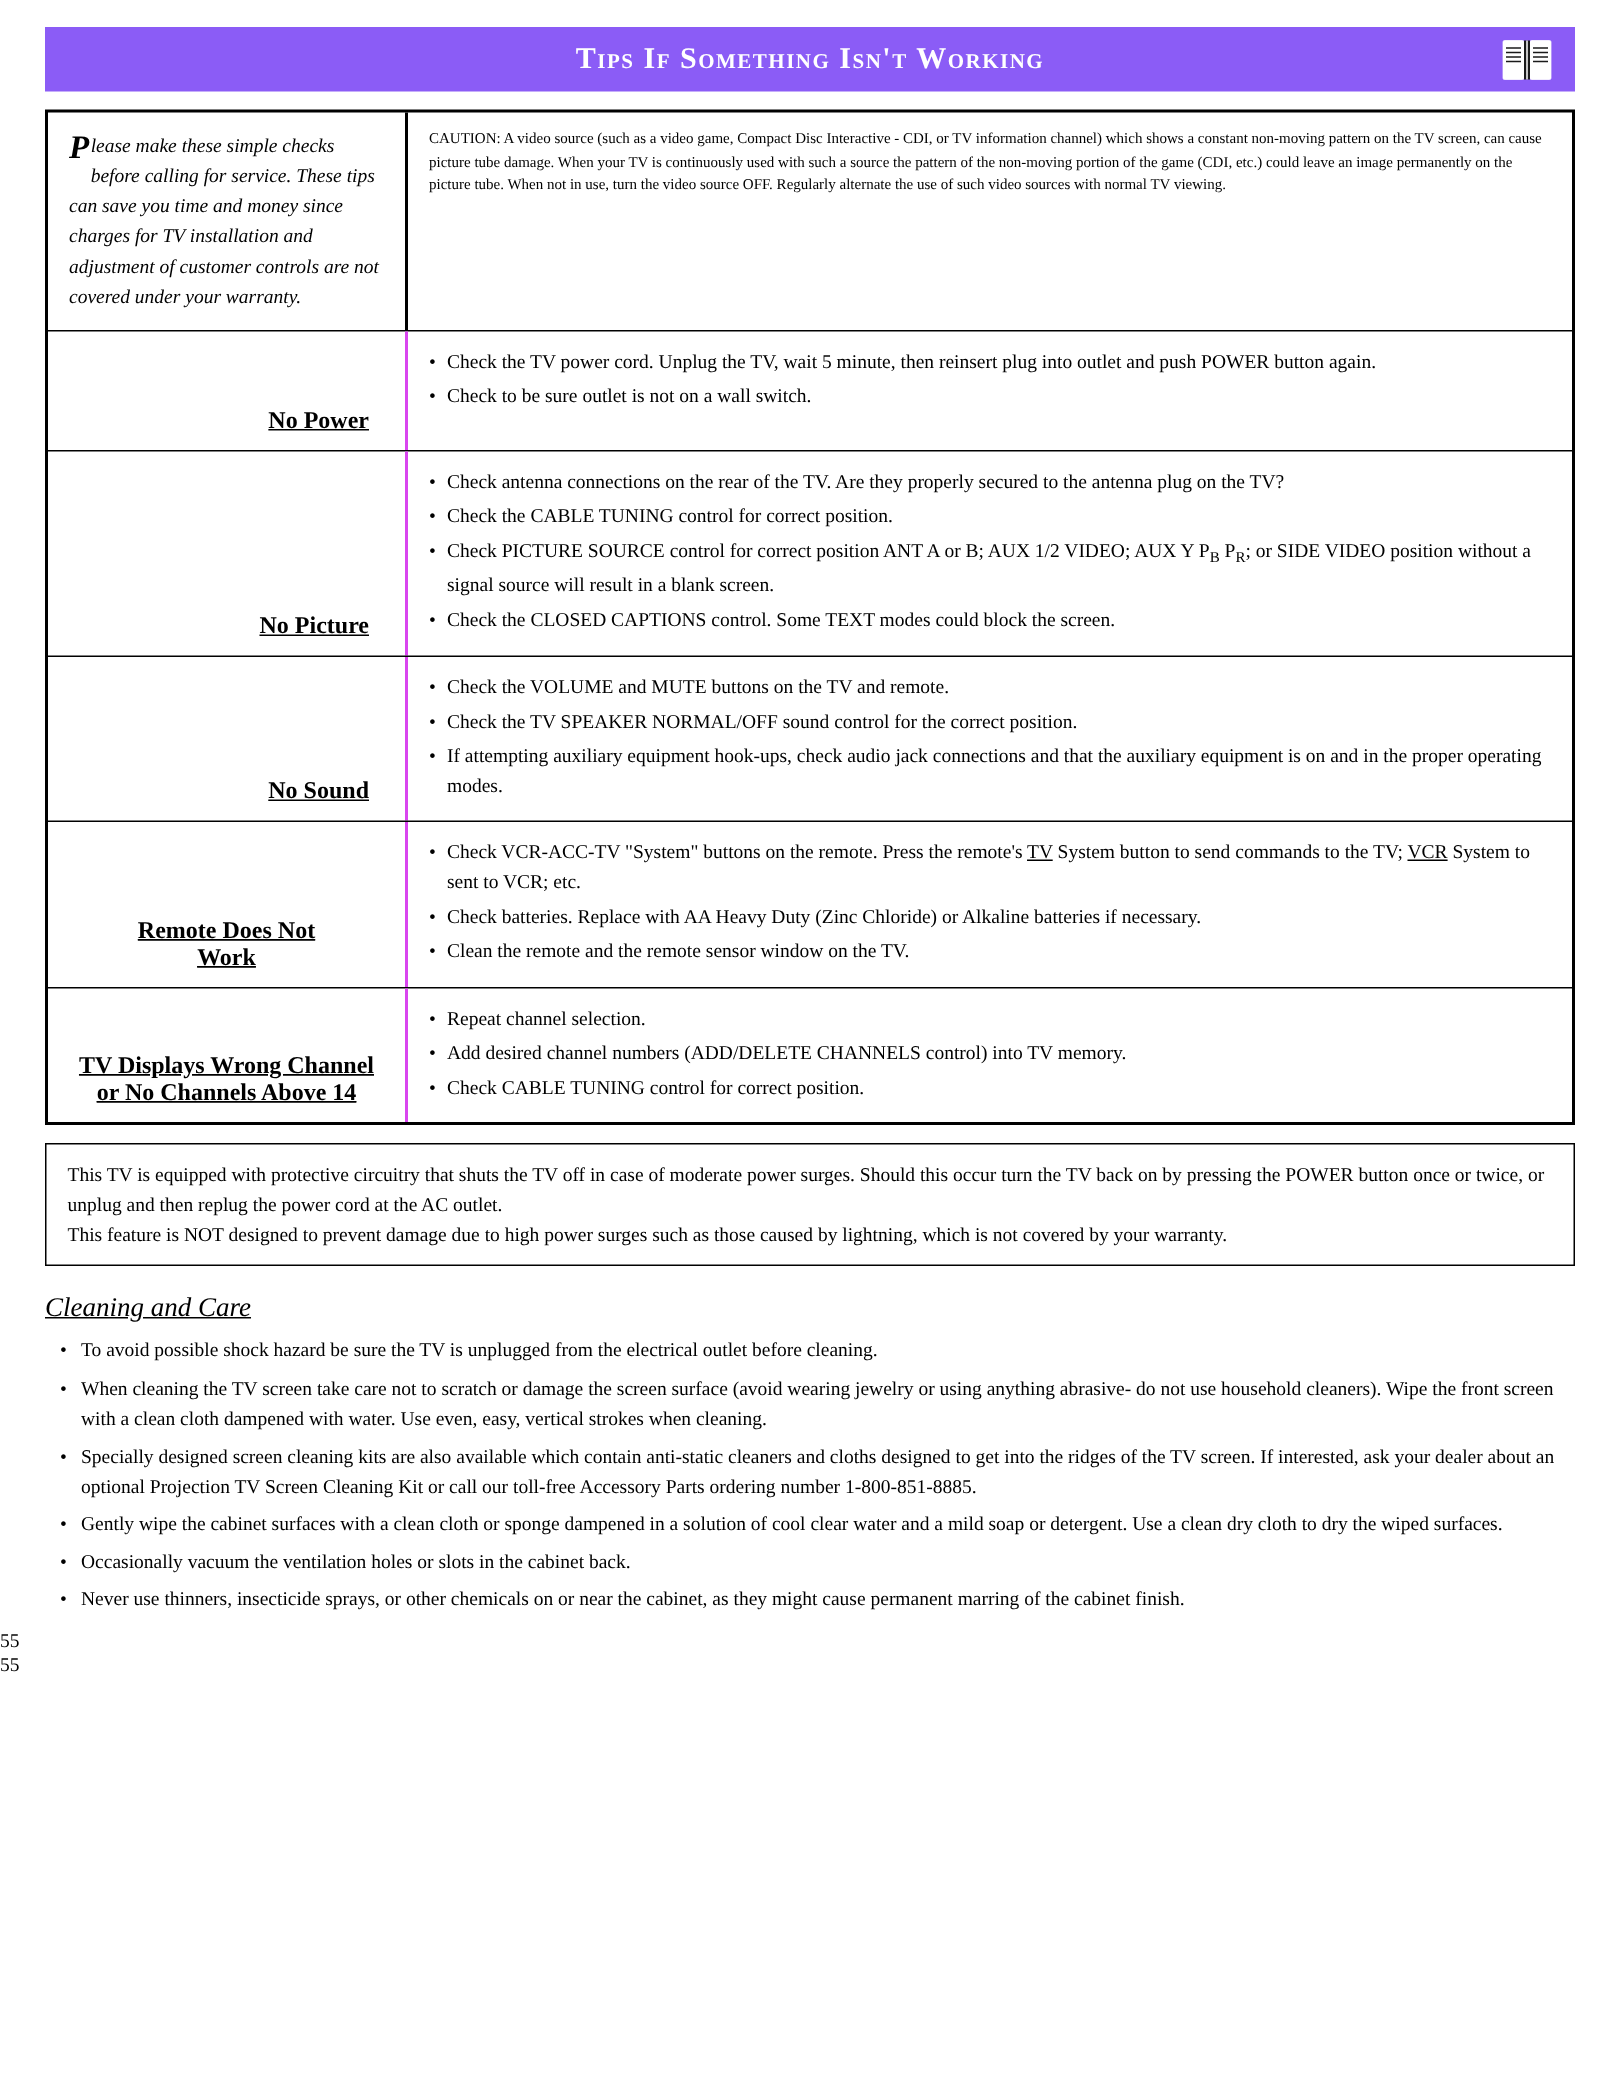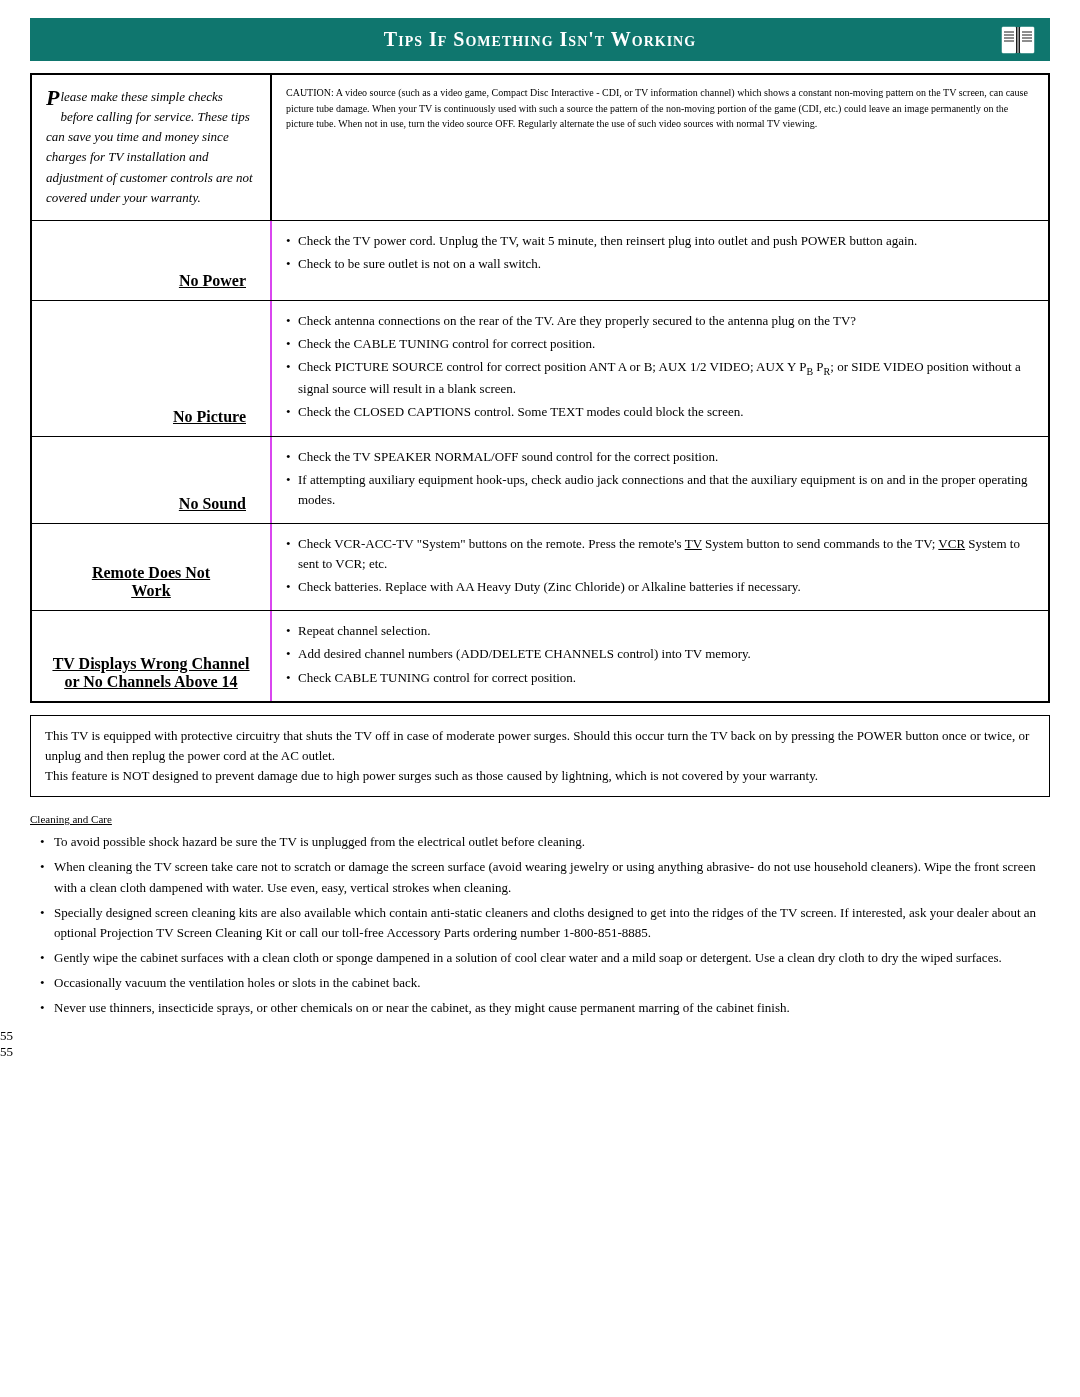--- a/index.html
+++ b/index.html
@@ -8,21 +8,21 @@
       font-family: Times New Roman, Times, serif;
       font-size: 13.5px;
       color: #000;
       width: 1080px;
       min-height: 1397px;
       padding: 0;
     }
 
     
     .page-header {
-      background: #0f766e;
+      background: #8b5cf6;
       color: #ffffff;
       text-align: center;
       padding: 10px 20px;
       display: flex;
       align-items: center;
       justify-content: center;
       position: relative;
       margin: 18px 30px 0 30px;
     }
     .page-header h1 {
@@ -131,22 +131,23 @@
 
     
     .cleaning-section {
       margin: 14px 30px 10px 30px;
       font-size: 13px;
       line-height: 1.55;
     }
 
     .cleaning-section .section-title {
       text-decoration: underline;
-      font-size: 11px;
+      font-size: 18px;
       margin-bottom: 4px;
+      font-style: italic;
     }
 
     .cleaning-section ul {
       list-style: none;
       padding-left: 10px;
     }
 
     .cleaning-section ul li {
       padding-left: 14px;
       position: relative;
@@ -240,34 +241,36 @@
       </ul>
     </div>
   </div>
 
   <div class="tips-row">
     <div class="tips-label">
       <span class="tips-label-text">No Sound</span>
     </div>
     <div class="tips-details">
       <ul>
+        <li>Check the VOLUME and MUTE buttons on the TV and remote.</li>
         <li>Check the TV SPEAKER NORMAL/OFF sound control for the correct position.</li>
         <li>If attempting auxiliary equipment hook-ups, check audio jack connections and that the auxiliary equipment is on and in the proper operating modes.</li>
       </ul>
     </div>
   </div>
 
   <div class="tips-row">
     <div class="tips-label">
       <span class="tips-label-text" style="text-align:center; padding-right:0;"><u>Remote Does Not<br>Work</u></span>
     </div>
     <div class="tips-details">
       <ul>
         <li>Check VCR-ACC-TV "System" buttons on the remote. Press the remote's <span class="underline">TV</span> System button to send commands to the TV; <span class="underline">VCR</span> System to sent to VCR; etc.</li>
         <li>Check batteries.  Replace with AA Heavy Duty (Zinc Chloride) or Alkaline batteries if necessary.</li>
+        <li>Clean the remote and the remote sensor window on the TV.</li>
       </ul>
     </div>
   </div>
 
   <div class="tips-row">
     <div class="tips-label">
       <span class="tips-label-text" style="text-align:center; padding-right:0;">
         <strong><u>TV Displays Wrong Channel or No Channels Above 14</u></strong>
       </span>
     </div>

